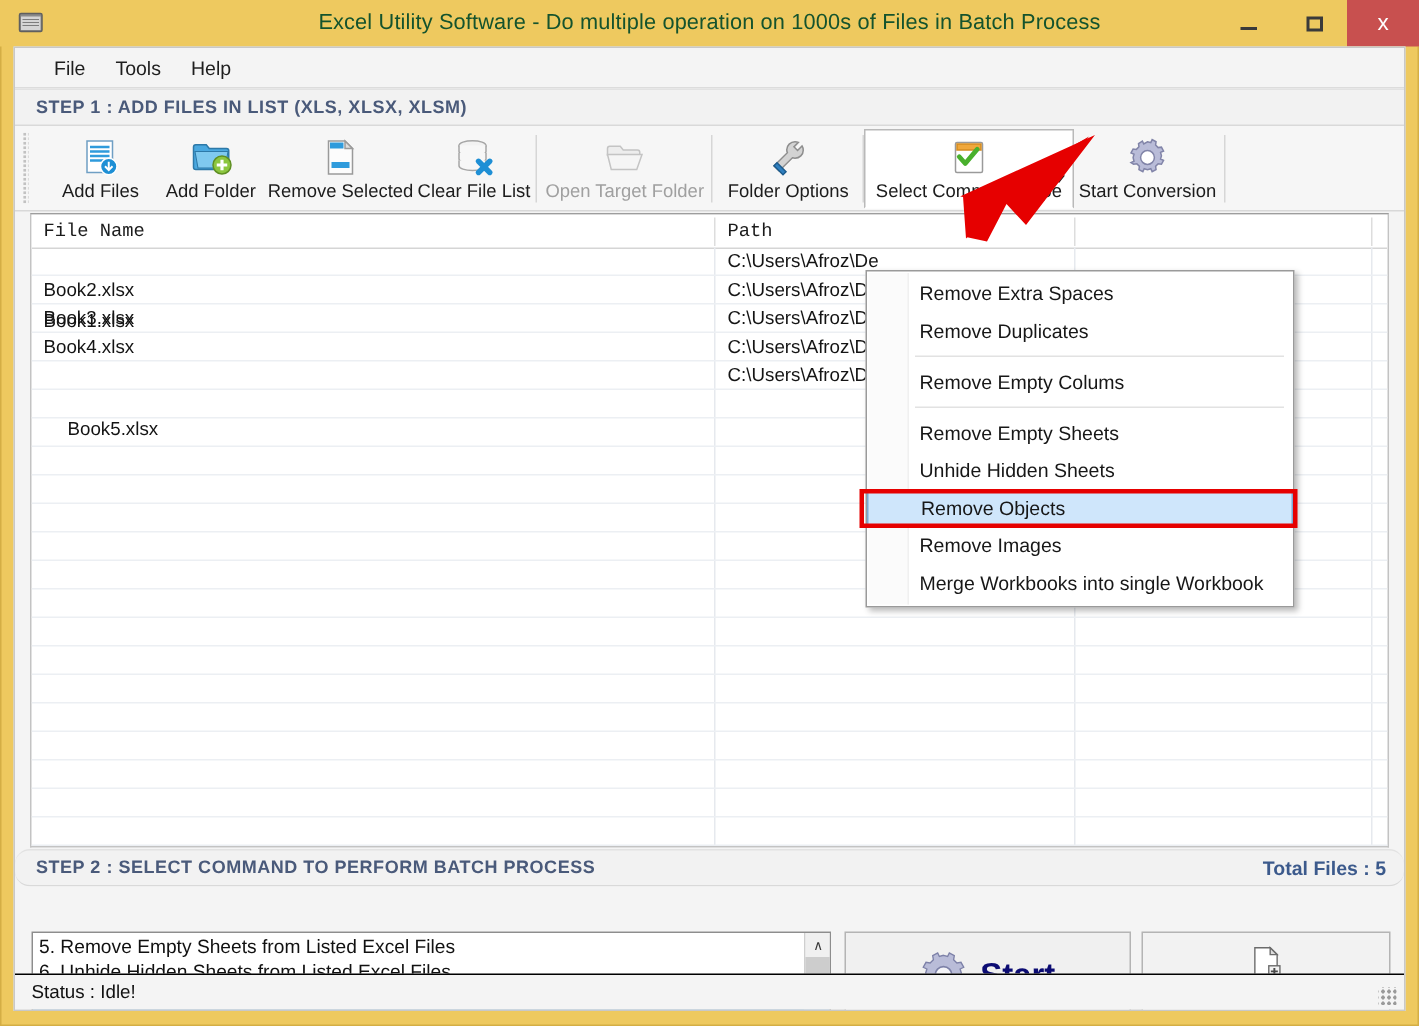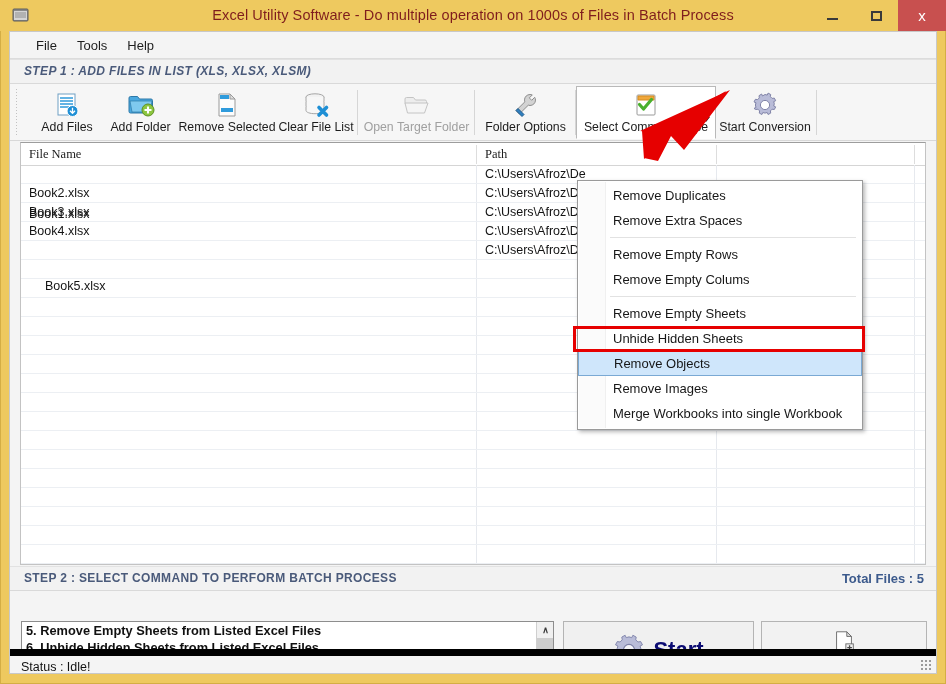--- a/index.html
+++ b/index.html
@@ -48,21 +48,21 @@
     width: 17px; height: 16px;
   }
   .title-text {
     position: absolute;
     left: 0; top: 0;
     width: 946px;
     height: 31px;
     line-height: 31px;
     text-align: center;
     font-size: 14.5px;
-    color: #7f1d1d;
+    color: #14532d;
     letter-spacing: 0.1px;
     white-space: nowrap;
     font-family: "Liberation Sans", sans-serif;
   }
   .wincontrols {
     position: absolute;
     right: 0; top: 0;
     height: 31px;
     display: flex;
     align-items: stretch;
@@ -150,22 +150,22 @@
   .stepbar .right-label {
     position: absolute;
     right: 12px;
     top: 4px;
     font-size: 13px;
     font-weight: bold;
     color: #3c5a8c;
     white-space: nowrap;
     font-family: "Liberation Sans", sans-serif;
   }
-  #stepbar1 { top: 27px; font-style: italic; }
-  #stepbar2 { top: 534px; }
+  #stepbar1 { top: 27px; }
+  #stepbar2 { top: 534px; border-radius: 10px; }
 
   
   .toolbar {
     position: absolute;
     left: 0;
     top: 52px;
     width: 926px;
     height: 57px;
     background: #f6f6f6;
     border-bottom: 1px solid #d8d8d8;
@@ -251,21 +251,21 @@
   }
   .grid-head .hcell {
     position: absolute;
     top: 0;
     height: 22px;
     line-height: 22px;
     font-size: 12.5px;
     color: #1b1b1b;
     padding-left: 8px;
     box-sizing: border-box;
-    font-family: Liberation Serif, serif;
+    font-family: Liberation Mono, monospace;
     white-space: nowrap;
   }
   .grid-head .hsep {
     position: absolute;
     top: 2px;
     width: 1px;
     height: 19px;
     background: #dddddd;
   }
   .grid-body {
@@ -376,21 +376,20 @@
   .cmdlist {
     position: absolute;
     left: 11px;
     top: 589px;
     width: 533px;
     height: 53px;
     background: #ffffff;
     border: 1px solid #8d8d8d;
     box-sizing: border-box;
     overflow: hidden;
-    font-weight: bold;
   }
   .cmd-item {
     height: 17px;
     line-height: 17px;
     font-size: 12.8px;
     color: #111111;
     padding-left: 4px;
     white-space: nowrap;
     font-family: "Liberation Sans", sans-serif;
     cursor: default;
@@ -461,21 +460,21 @@
   }
 
   
   .statusbar {
     position: absolute;
     left: 0;
     top: 617px;
     width: 926px;
     height: 24px;
     background: #f4f4f4;
-    border-top: 7px solid #000000;
+    border-top: 1px solid #000000;
     box-sizing: border-box;
   }
   .statusbar .txt {
     position: absolute;
     left: 11px;
     top: 4px;
     font-size: 12.5px;
     color: #111111;
     font-family: "Liberation Sans", sans-serif;
     white-space: nowrap;
@@ -706,26 +705,25 @@
     </div>
 
     <div class="statusbar">
       <div class="txt">Status  :  Idle!</div>
       <div class="grip"></div>
     </div>
 
     <div class="dropdown">
       <div class="dd-gutter"></div>
 
+      <div class="dd-item">Remove Extra Spaces</div>
       <div class="dd-item">Remove Duplicates</div>
-      <div class="dd-item">Remove Extra Spaces</div>
 
       <div class="dd-sep"></div>
 
-      <div class="dd-item">Remove Empty Rows</div>
       <div class="dd-item">Remove Empty Colums</div>
 
       <div class="dd-sep"></div>
 
       <div class="dd-item">Remove Empty Sheets</div>
       <div class="dd-item">Unhide Hidden Sheets</div>
       <div class="dd-item selected">Remove Objects</div>
       <div class="dd-item">Remove Images</div>
       <div class="dd-item">Merge Workbooks into single Workbook</div>
     </div>

